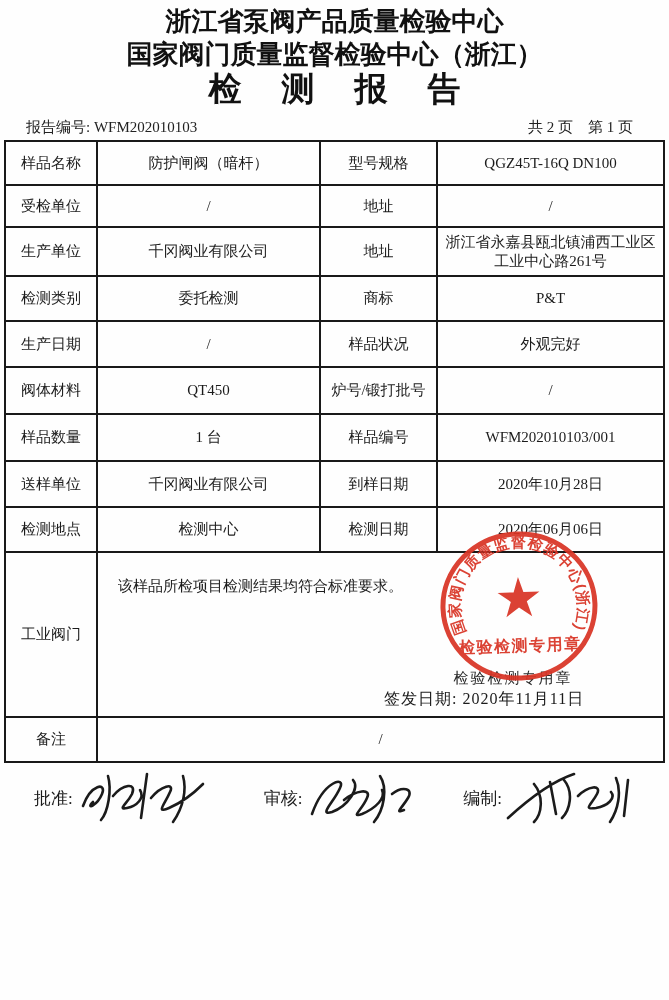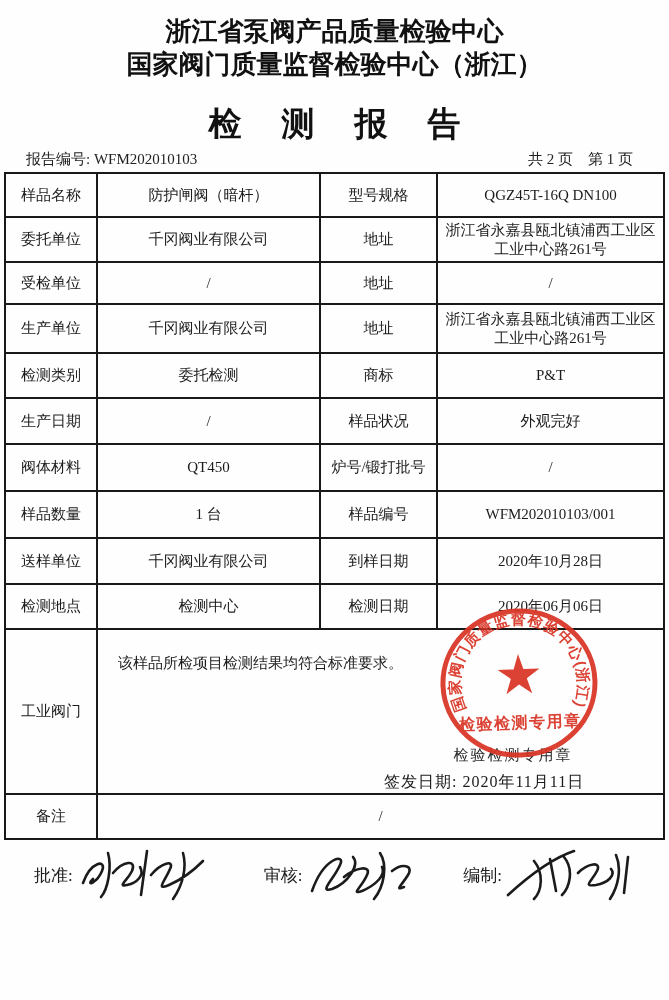--- a/index.html
+++ b/index.html
@@ -5,25 +5,25 @@
   html,body{margin:0;padding:0;background:#ffffff;}
   .page{
     position:relative;width:669px;height:1000px;margin:0;
     background:#fefefe;color:#1b1b1b;overflow:hidden;
     font-family:"Liberation Serif","DejaVu Serif",serif;
   }
   .org{
     text-align:center;font-family:"Liberation Sans","DejaVu Sans",sans-serif;
     font-weight:700;font-size:26px;line-height:33px;color:#111;
   }
-  .org.first{padding-top:15px;}
+  .org.first{padding-top:5px;}
   .doc-title{
-    text-align:center;font-family:Liberation Sans, sans-serif;
+    text-align:center;font-family:Liberation Mono, monospace;
     font-weight:600;font-size:33px;line-height:40px;letter-spacing:40px;
-    padding-left:40px;margin-top:23px;color:#111;
+    padding-left:40px;margin-top:1px;color:#111;
   }
   .meta{
     display:flex;justify-content:space-between;align-items:flex-end;
     padding:6px 36px 3px 26px;font-size:15px;color:#222;
   }
   .meta b{font-weight:400;}
   table.report{
     border-collapse:collapse;table-layout:fixed;width:659px;margin:0 auto;
   }
   table.report td{
@@ -35,21 +35,21 @@
   td.leftcell{text-align:left;vertical-align:top;padding:10px 10px;}
   td.centercell{text-align:center;}
   td.concl{
     position:relative;text-align:left;vertical-align:top;padding:0;overflow:visible;border-radius:22px;
   }
   .concl-text{position:absolute;left:20px;top:24px;font-size:15px;}
   .stamp-caption{
     position:absolute;left:332px;top:116px;width:166px;text-align:center;
     font-size:15px;color:#2a2a2a;letter-spacing:2px;
   }
-  .issue-date{position:absolute;left:286px;top:142px;font-size:16px;letter-spacing:1px;}
+  .issue-date{position:absolute;left:286px;top:136px;font-size:16px;letter-spacing:1px;}
   .stamp{
     position:absolute;left:338px;top:-26px;width:166px;height:160px;
     opacity:0.93;z-index:3;transform:rotate(-2deg);
   }
   .signs{
     display:flex;justify-content:space-between;align-items:center;
     margin:6px 30px 0 34px;height:58px;
   }
   .sign{display:flex;align-items:center;}
   .sign .slabel{font-size:17px;font-weight:400;color:#1b1b1b;white-space:nowrap;}
@@ -78,27 +78,20 @@
         <col style="width:223px">
         <col style="width:117px">
         <col style="width:227px">
       </colgroup>
     <tbody>
       <tr style="height:44px">
         <td class="lbl">样品名称</td>
         <td>防护闸阀（暗杆）</td>
         <td class="lbl">型号规格</td>
         <td>QGZ45T-16Q DN100</td>
-      </tr>
-      <tr style="height:45px">
-        <td class="lbl">委托单位</td>
-        <td>千冈阀业有限公司</td>
-        <td class="lbl">地址</td>
-        <td class="wrapv">浙江省永嘉县瓯北镇浦西工业区
-工业中心路261号</td>
       </tr>
       <tr style="height:42px">
         <td class="lbl">受检单位</td>
         <td>/</td>
         <td class="lbl">地址</td>
         <td>/</td>
       </tr>
       <tr style="height:49px">
         <td class="lbl">生产单位</td>
         <td>千冈阀业有限公司</td>

